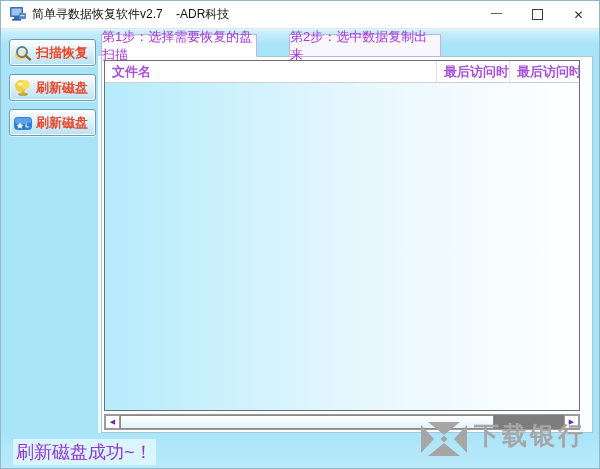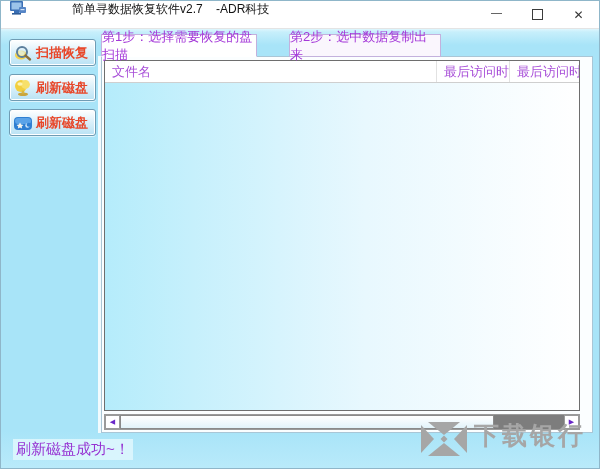--- a/index.html
+++ b/index.html
@@ -2,21 +2,21 @@
 <html><head>
 <meta charset="utf-8">
 <style>
   html,body{margin:0;padding:0;background:#e8e8e8;}
   body{width:600px;height:469px;position:relative;overflow:hidden;
        font-family:"Liberation Sans","DejaVu Sans",sans-serif;}
   .window{position:absolute;inset:0;border:1px solid #8fb6c9;box-sizing:border-box;
           background:linear-gradient(180deg,#e6f9fe 27px,#c7effb 31px,#a8e4f8 44px,#a8e4f8 92%,#b9eafa 100%);}
   
   .titlebar{position:absolute;top:0;left:0;right:0;height:27px;background:#ffffff;
-            display:flex;align-items:flex-start;border-bottom:1px solid #e4e4e4;gap:40px;}
+            display:flex;align-items:center;border-bottom:1px solid #e4e4e4;}
   .app-icon{margin-left:8px;width:17px;height:15px;flex:0 0 auto;}
   .title{margin-left:6px;font-size:12px;color:#131313;white-space:pre;}
   .controls{margin-left:auto;display:flex;height:100%;}
   .ctrl{width:41px;height:100%;display:flex;align-items:center;justify-content:center;
         color:#333;cursor:default;}
   .min-glyph{font-size:11px;line-height:1;transform:translateY(-2px);}
   .max-glyph{width:9px;height:9px;border:1px solid #3c3c3c;}
   .close-glyph{font-size:12px;line-height:1;}
   
   .side-btn{position:absolute;left:8px;width:87px;height:27px;border:1px solid #6f9cb4;
@@ -25,41 +25,41 @@
             display:flex;align-items:center;gap:3px;padding:0 3px;box-sizing:border-box;cursor:pointer;}
   .side-btn .lbl{color:#e8472a;font-size:13px;font-weight:bold;white-space:nowrap;}
   .btn-ic{width:20px;height:20px;flex:0 0 auto;}
   
   .tab{position:absolute;top:33px;height:23px;display:flex;align-items:center;justify-content:center;
        font-size:13px;color:#a438d8;border:1px solid #c3b1dd;box-sizing:border-box;z-index:3;cursor:pointer;}
   .tab.active{left:100px;width:156px;background:#ffffff;border-bottom:1px solid #ffffff;}
   .tab.inactive{left:288px;width:152px;background:#faf6fd;}
   
   .panel{position:absolute;left:100px;top:55px;width:492px;height:377px;background:#fbfeff;
-         border:1px solid #a9c6d6;box-sizing:border-box;box-shadow:-3px 0 0 rgba(255,255,255,.85);z-index:2;}
+         border:1px solid #a9c6d6;box-sizing:border-box;box-shadow:-3px 0 0 rgba(255,255,255,.85);z-index:2;font-weight:bold;}
   .list{position:absolute;left:2px;top:3px;width:476px;height:351px;border:1px solid #6e6e6e;
         box-sizing:border-box;background:linear-gradient(90deg,#b5ecfb,#e8f8fe 55%,#ffffff);}
   .list-head{position:absolute;top:0;left:0;right:0;height:21px;background:#ffffff;
              border-bottom:1px solid #cfcfcf;display:flex;}
   .col{display:flex;align-items:center;padding-left:7px;font-size:13px;color:#a84fd8;
        border-right:1px solid #e2e2e2;box-sizing:border-box;white-space:nowrap;overflow:hidden;cursor:default;}
   .col-name{width:332px;}
   .col-size{width:73px;}
   .col-time{flex:1;border-right:none;}
   
   .hscroll{position:absolute;left:2px;top:357px;width:476px;height:16px;background:#7d7d7d;
            border:1px solid #9a9a9a;box-sizing:border-box;display:flex;align-items:stretch;z-index:2;}
   .sbtn{width:15px;background:#ffffff;border:1px solid #9a9a9a;box-sizing:border-box;display:flex;
         align-items:center;justify-content:center;font-size:7px;color:#6a28c8;cursor:pointer;}
   .sthumb{width:374px;background:linear-gradient(180deg,#ffffff,#e2f3fa);border:1px solid #8a8a8a;
           box-sizing:border-box;cursor:pointer;}
   .sbtn.right{margin-left:auto;}
   
   .status{position:absolute;left:12px;top:438px;background:#d9f5fd;padding:1px 3px;
-          font-size:15px;color:#9632d2;z-index:2;text-align:center;}
+          font-size:18px;color:#9632d2;z-index:2;text-align:center;}
   
   .wm{position:absolute;right:13px;top:421px;display:flex;align-items:flex-start;gap:7px;
       color:#a6a6a6;z-index:6;pointer-events:none;}
   .wm-col{display:flex;flex-direction:column;align-items:flex-end;gap:36px;}
   .wm-brand{font-size:25px;font-weight:bold;letter-spacing:3px;line-height:1.05;}
   .wm-url{font-size:11px;font-weight:bold;margin-top:1px;}
 </style>
 </head>
 <body>
 

